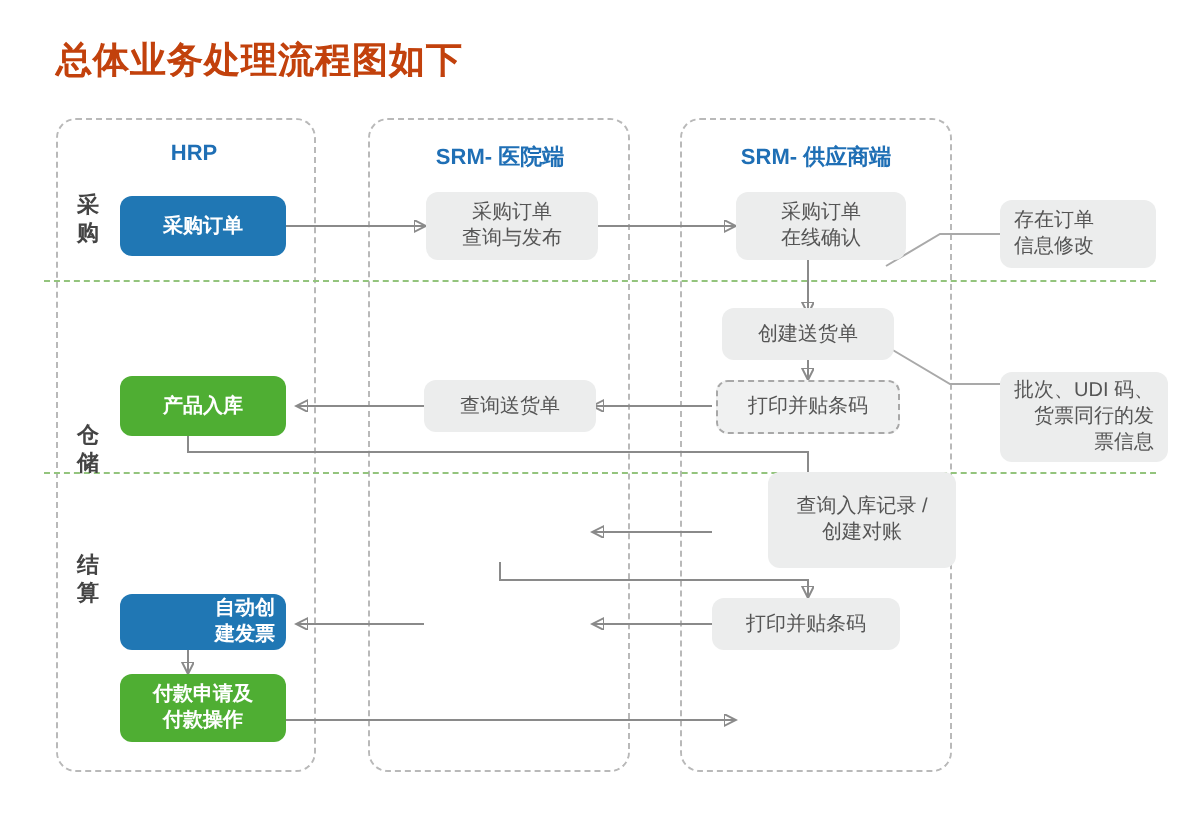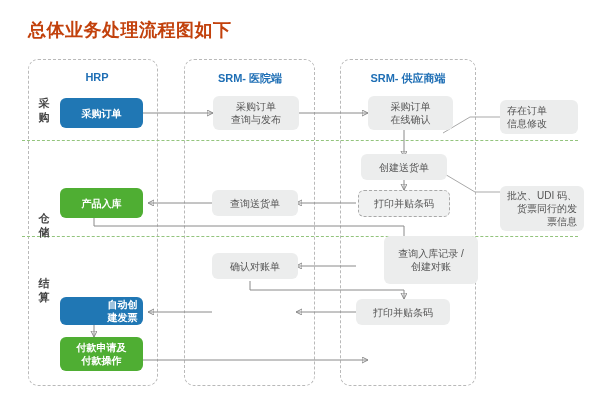--- a/index.html
+++ b/index.html
@@ -142,21 +142,20 @@
   <div class="node grey" style="left:212px;top:190px;width:86px;height:26px;">查询送货单</div>
 
   <div class="node grey" style="left:361px;top:154px;width:86px;height:26px;">创建送货单</div>
 
   <div class="node dashed" style="left:358px;top:190px;width:92px;height:27px;">打印并贴条码</div>
 
   <div class="node note" style="left:500px;top:186px;width:84px;height:45px;white-space:pre-line;">批次、UDI 码、
 货票同行的发
 票信息</div>
 
-  <div class="node grey" style="left:212px;top:253px;width:86px;height:26px;">确认对账单</div>
 
   <div class="node grey" style="left:356px;top:236px;width:94px;height:48px;white-space:pre-line;margin-left:28px;">查询入库记录 /
 创建对账</div>
 
   <div class="node blue" style="left:60px;top:297px;width:83px;height:28px;padding-left:46px;">自动创建发票</div>
 
 
   <div class="node grey" style="left:356px;top:299px;width:94px;height:26px;">打印并贴条码</div>
 
   <div class="node green" style="left:60px;top:337px;width:83px;height:34px;white-space:pre-line;">付款申请及

